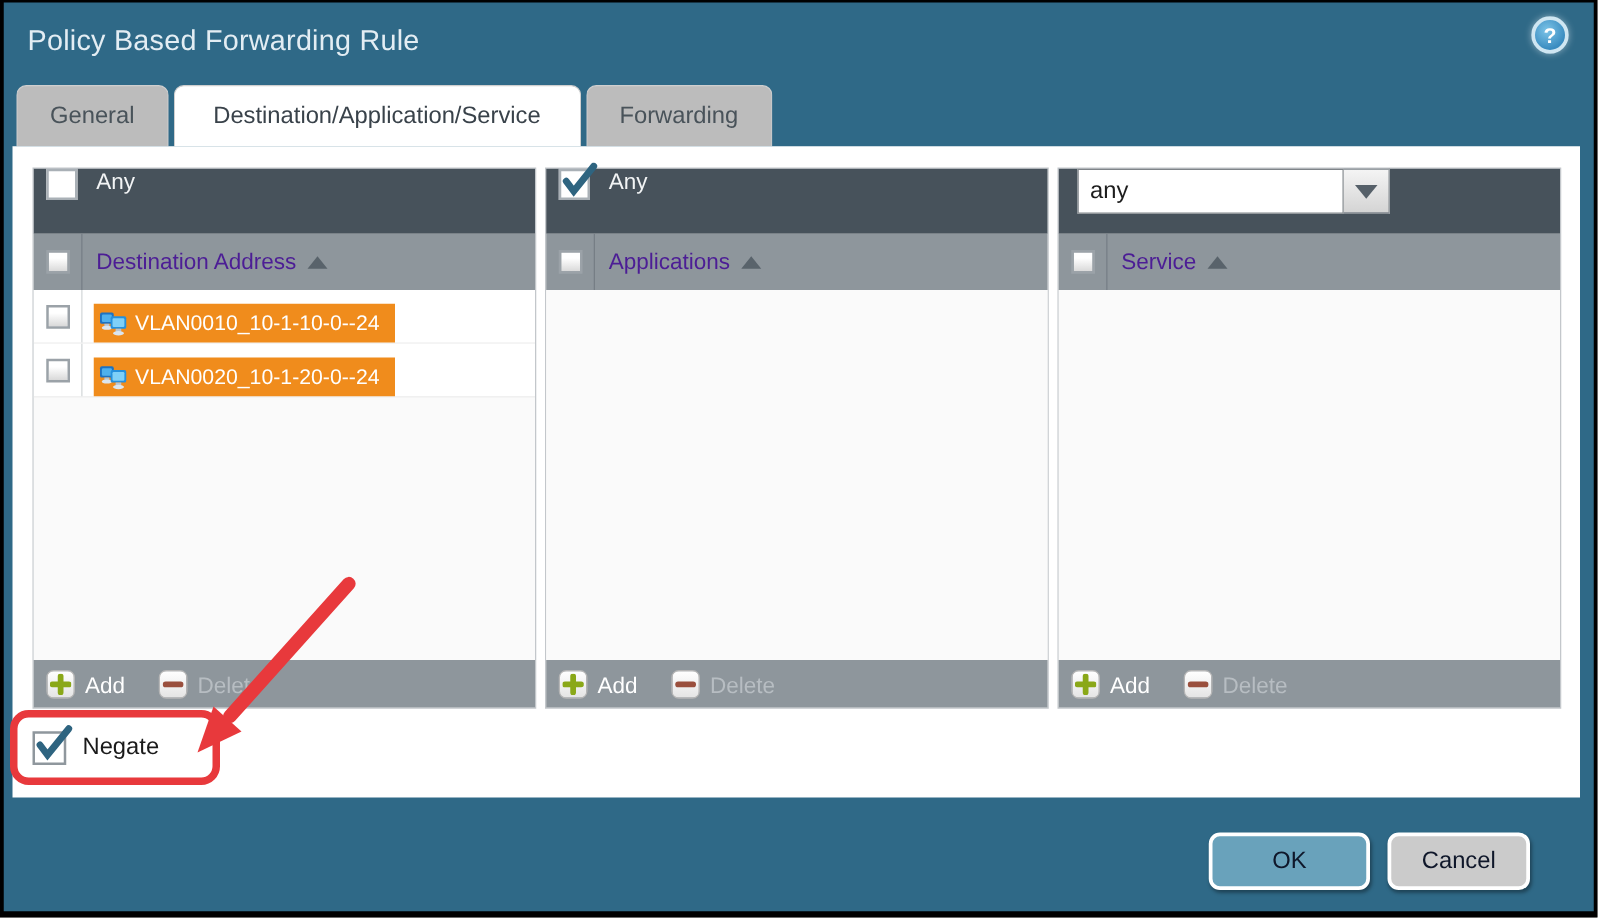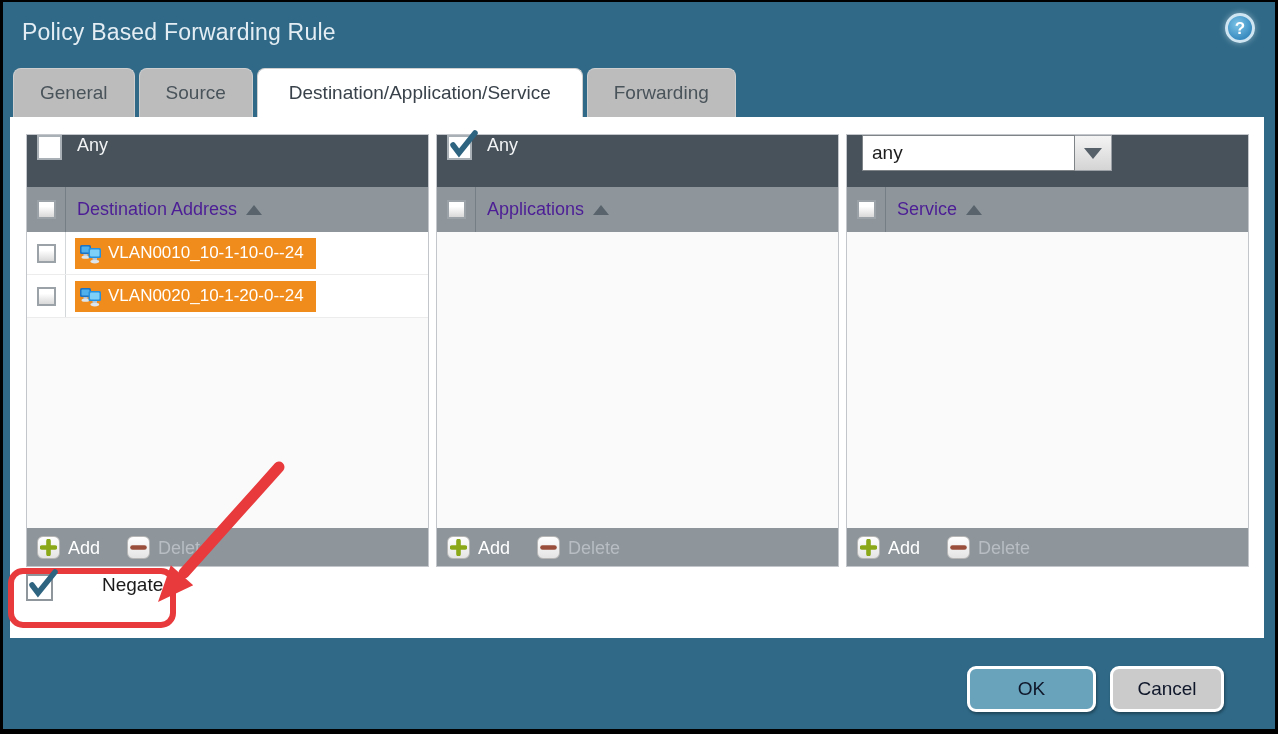--- a/index.html
+++ b/index.html
@@ -32,21 +32,21 @@
   .panels{position:absolute; left:16px; top:17px; display:flex; gap:7px;}
   .panel{width:403px; height:433px; display:flex; flex-direction:column; border:1px solid #c3c7cb; background:var(--body-bg);}
   .any-bar{height:52px; background:var(--dark-bar); display:flex; align-items:flex-start; padding-left:10px; flex:none;}
   .any-label{color:#f2f4f5; font-size:18px; margin-left:15px;}
   .col-header{height:45px; background:var(--col-header); display:flex; align-items:center; flex:none;}
   .col-check-cell{width:39px; display:flex; justify-content:center; align-items:center; align-self:stretch; border-right:1px solid #767e85;}
   .col-label{color:#4c1d95; font-size:18px; margin-left:11px;}
   .sort-asc{width:0; height:0; border-left:8px solid transparent; border-right:8px solid transparent;
             border-bottom:10px solid #59636b; margin-left:9px;}
   .panel-body{flex:1; background:var(--body-bg); overflow:hidden;}
-  .row{height:43px; display:flex; align-items:center; background:#fff; border-bottom:1px solid #ececec;}
+  .row{height:43px; display:flex; align-items:flex-end; background:#fff; border-bottom:1px solid #ececec;}
   .row-check-cell{width:39px; align-self:stretch; display:flex; justify-content:center; align-items:center; border-right:1px solid #d4d7d9;}
   .chip{margin-left:9px; height:31px; background:var(--orange); display:inline-flex; align-items:center;
         padding:0 12px 0 4px; color:#fff; font-size:17px; cursor:pointer;}
   .chip svg{margin-right:6px;}
   .add-bar{height:38px; background:var(--col-header); display:flex; align-items:center; padding-left:10px; flex:none;}
   .tool-btn{display:flex; align-items:flex-end; cursor:pointer;}
   .tool-icon{width:23px; height:23px; border-radius:6px; border:1px solid #b6b6b6;
              background:linear-gradient(#ffffff,#e4e4e4); display:flex; justify-content:center; align-items:center;}
   .tool-label{color:#fff; font-size:18px; margin-left:8px;}
   .tool-btn.disabled{cursor:default;}
@@ -60,21 +60,21 @@
   .cb .tick{position:absolute; left:-1px; top:-7px; pointer-events:none;}
 
   .combo{display:flex; margin-left:5px;}
   .combo input{width:213px; height:36px; border:1px solid #7f8489; font-size:19px; padding-left:9px; color:#1d1d1d; background:#fff;}
   .combo-btn{width:37px; height:36px; background:linear-gradient(#f4f4f4,#d4d4d4); border:1px solid #9aa0a5;
              border-left:none; display:flex; justify-content:center; align-items:center; cursor:pointer;}
   .combo-tri{width:0; height:0; border-left:9px solid transparent; border-right:9px solid transparent; border-top:11px solid #566069;}
 
   .negate-wrap{position:absolute; left:-2px; top:451px; width:168px; height:60px;
                border:6px solid var(--annotation-red); border-radius:15px; background:#fff;
-               display:flex; align-items:flex-start; padding-left:12px;gap:36px;}
+               display:flex; align-items:center; padding-left:12px;}
   .negate-label{font-size:19px; color:#1a1a1a; margin-left:13px;}
 
   .footer-btn{position:absolute; height:46px; border:3px solid #ffffff; border-radius:9px; font-size:19px;
               color:#0f172a; display:flex; justify-content:center; align-items:center; cursor:pointer;
               box-shadow:1px 2px 3px rgba(0,0,0,.35);}
   .btn-ok{left:964px; top:664px; width:129px; background:var(--ok-bg);}
   .btn-cancel{left:1107px; top:664px; width:114px; background:var(--cancel-bg);}
 
   .arrow-overlay{position:absolute; left:0; top:0; width:1278px; height:734px; pointer-events:none; z-index:20;}
 </style>
@@ -84,21 +84,20 @@
 <div class="stage">
   <div class="dialog">
 
     <div class="title-bar">
       <div class="title">Policy Based Forwarding Rule</div>
       <div class="help">?</div>
     </div>
 
     <div class="tabs">
       <div class="tab">General</div>
-      <div class="tab">Source</div>
       <div class="tab active">Destination/Application/Service</div>
       <div class="tab">Forwarding</div>
     </div>
 
     <div class="content">
       <div class="panels">
 
         <div class="panel">
           <div class="any-bar">
             <div class="cb cb-big"></div>

